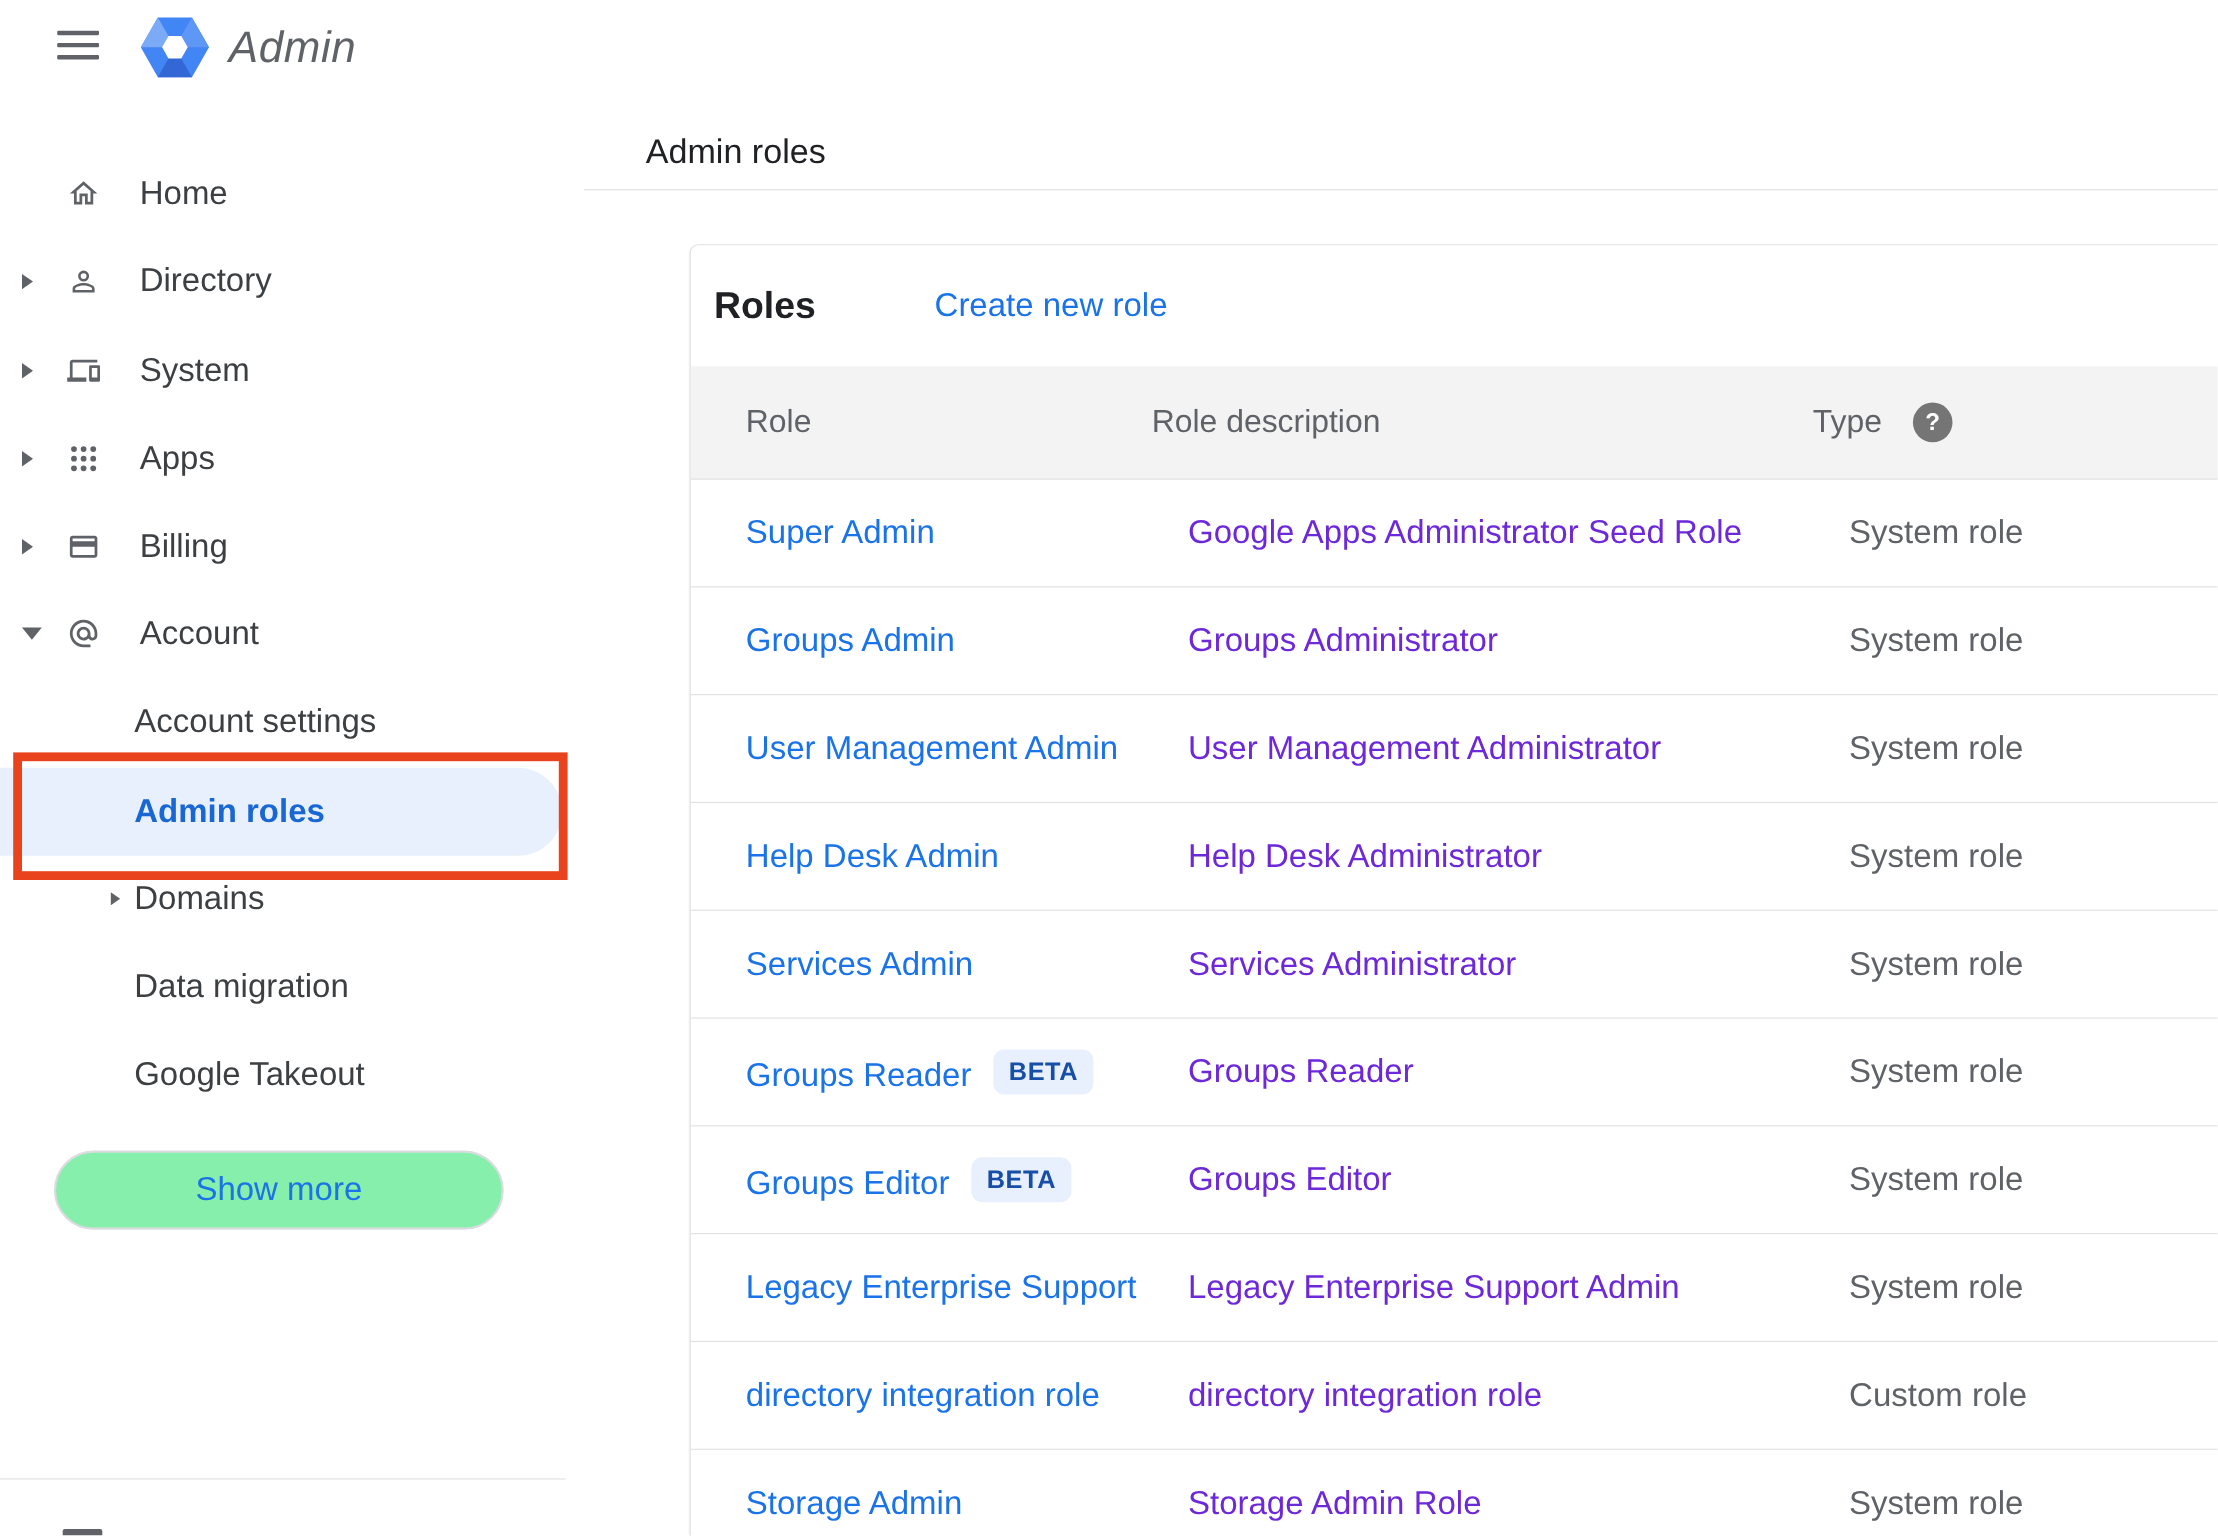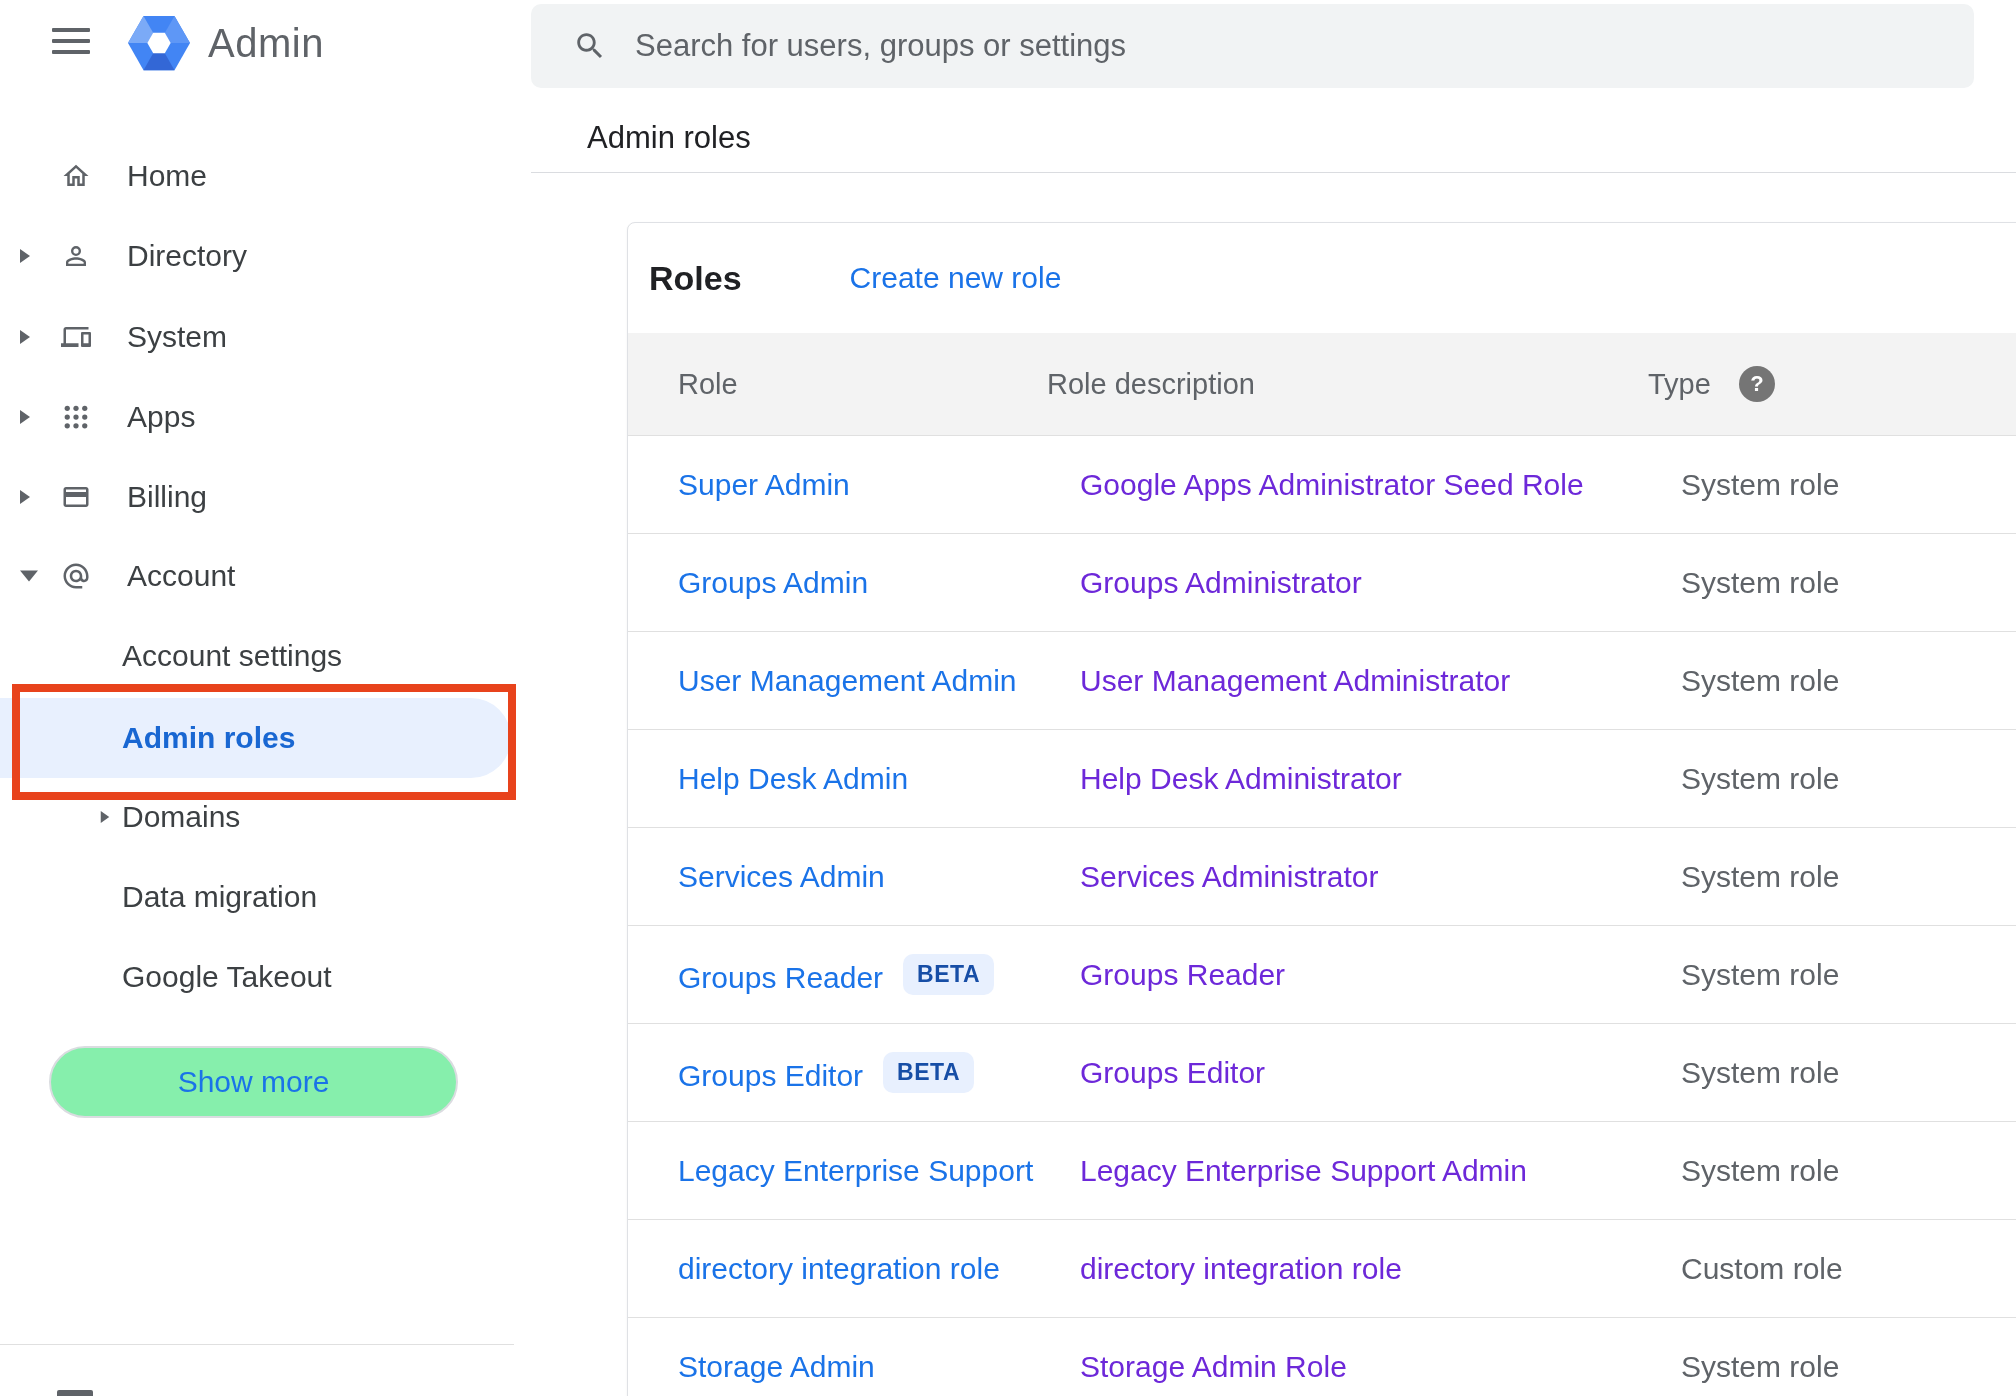--- a/index.html
+++ b/index.html
@@ -5,21 +5,21 @@
   * { margin:0; padding:0; box-sizing:border-box; }
   html,body { width:2016px; height:1396px; background:#fff; overflow:hidden;
     font-family:"Liberation Sans","DejaVu Sans",sans-serif; }
   #stage { position:relative; width:2016px; height:1396px; background:#fff; }
 
   
   .hamburger { position:absolute; left:52px; top:27px; width:38px; height:30px; cursor:pointer; }
   .hamburger span { position:absolute; left:0; width:38px; height:4px; background:#5f6368; border-radius:1px; }
   .hamburger span:nth-child(1){top:1px;} .hamburger span:nth-child(2){top:12px;} .hamburger span:nth-child(3){top:23px;}
 
-  .logo-wrap { position:absolute; left:128px; top:14px; display:flex; align-items:center; }
+  .logo-wrap { position:absolute; left:128px; top:14px; display:flex; align-items:center;font-style:italic; }
   .logo-hex { width:62px; height:58px; }
   .logo-text { margin-left:18px; font-size:40px; color:#5f6368; letter-spacing:0.5px; }
 
   .searchbar { position:absolute; left:531px; top:4px; width:1443px; height:84px;
     background:#f1f3f4; border-radius:10px; display:flex; align-items:center; }
   .search-icon { margin-left:42px; width:34px; height:34px; flex:0 0 auto; }
   .searchbar input { margin-left:28px; border:none; outline:none; background:transparent;
     font-family:inherit; font-size:31px; color:#3c4043; width:1200px; }
   .searchbar input::placeholder { color:#5f6368; opacity:1; }
 
@@ -92,26 +92,20 @@
     <svg class="logo-hex" viewBox="0 0 64 58">
       <polygon points="16,1 48,1 64,29 48,57 16,57 0,29" fill="#4285f4"></polygon>
       <polygon points="16,1 32,29 0,29" fill="#7baaf7"></polygon>
       <polygon points="48,1 64,29 32,29" fill="#5e97f6"></polygon>
       <polygon points="16,57 48,57 32,29" fill="#3367d6"></polygon>
       <polygon points="20,29 26,18.5 38,18.5 44,29 38,39.5 26,39.5" fill="#ffffff"></polygon>
     </svg>
     <span class="logo-text">Admin</span>
   </div>
 
-  <div class="searchbar">
-    <svg class="search-icon" viewBox="0 0 24 24" fill="#5f6368">
-      <path d="M15.5 14h-.79l-.28-.27C15.41 12.59 16 11.11 16 9.5 16 5.91 13.09 3 9.5 3S3 5.91 3 9.5 5.91 16 9.5 16c1.61 0 3.09-.59 4.23-1.57l.27.28v.79l5 4.99L20.49 19l-4.99-5zm-6 0C7.01 14 5 11.99 5 9.5S7.01 5 9.5 5 14 7.01 14 9.5 11.99 14 9.5 14z"></path>
-    </svg>
-    <input type="text" placeholder="Search for users, groups or settings" style="">
-  </div>
 
   <div class="breadcrumb">Admin roles</div>
   <div class="topdivider"></div>
 
   <div class="side-item" style="top:136px">
     <svg class="icon" viewBox="0 0 24 24" fill="#5f6368">
         <path d="M12 5.69l5 4.5V18h-2v-6H9v6H7v-7.81l5-4.5M12 3L2 12h3v8h6v-6h2v6h6v-8h3L12 3z"></path>
       </svg>
     <span class="label">Home</span>
   </div>

